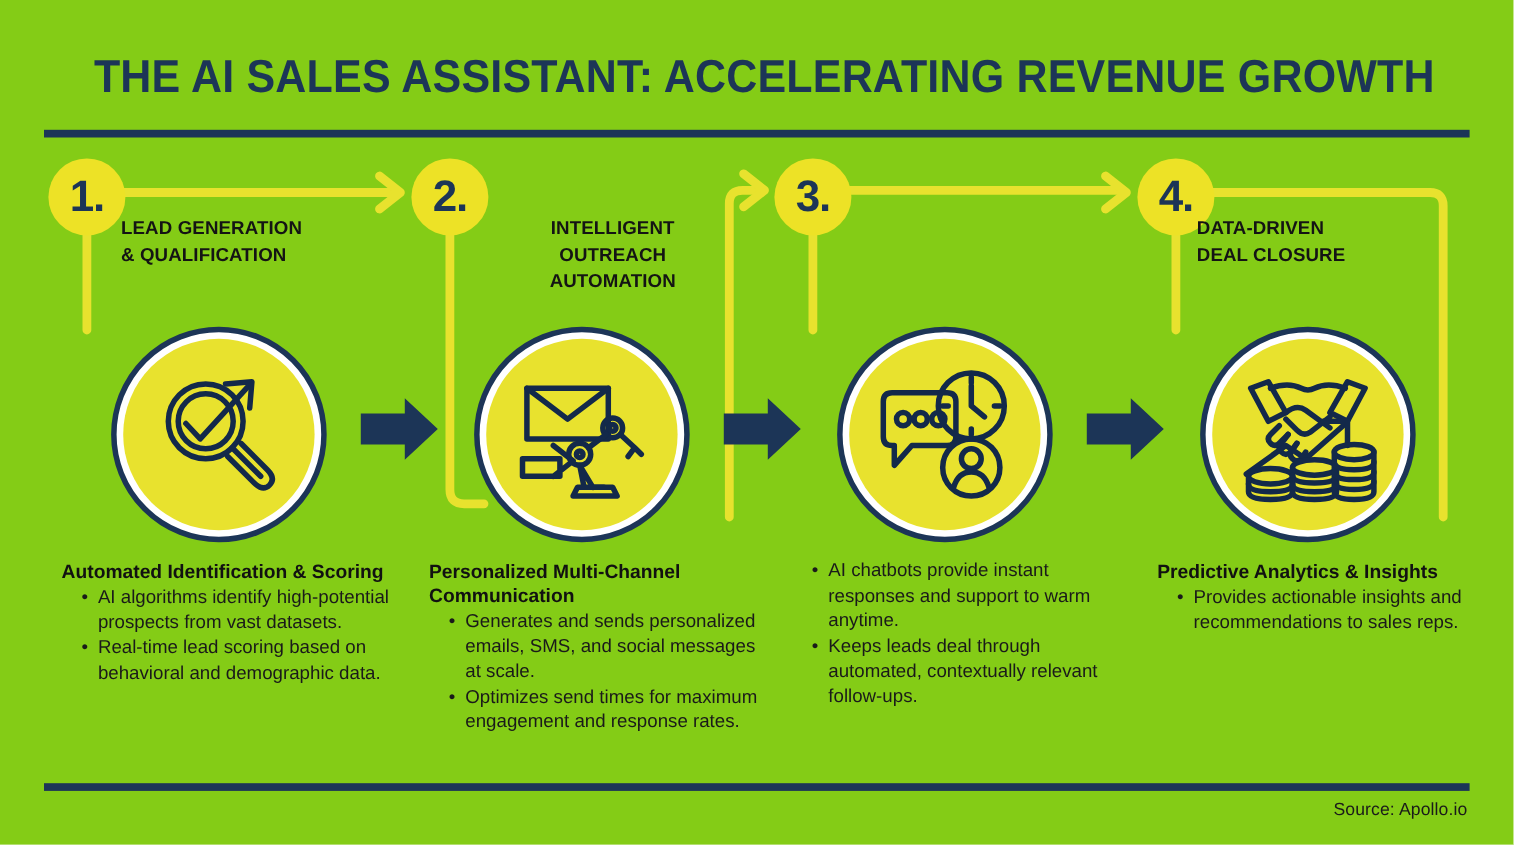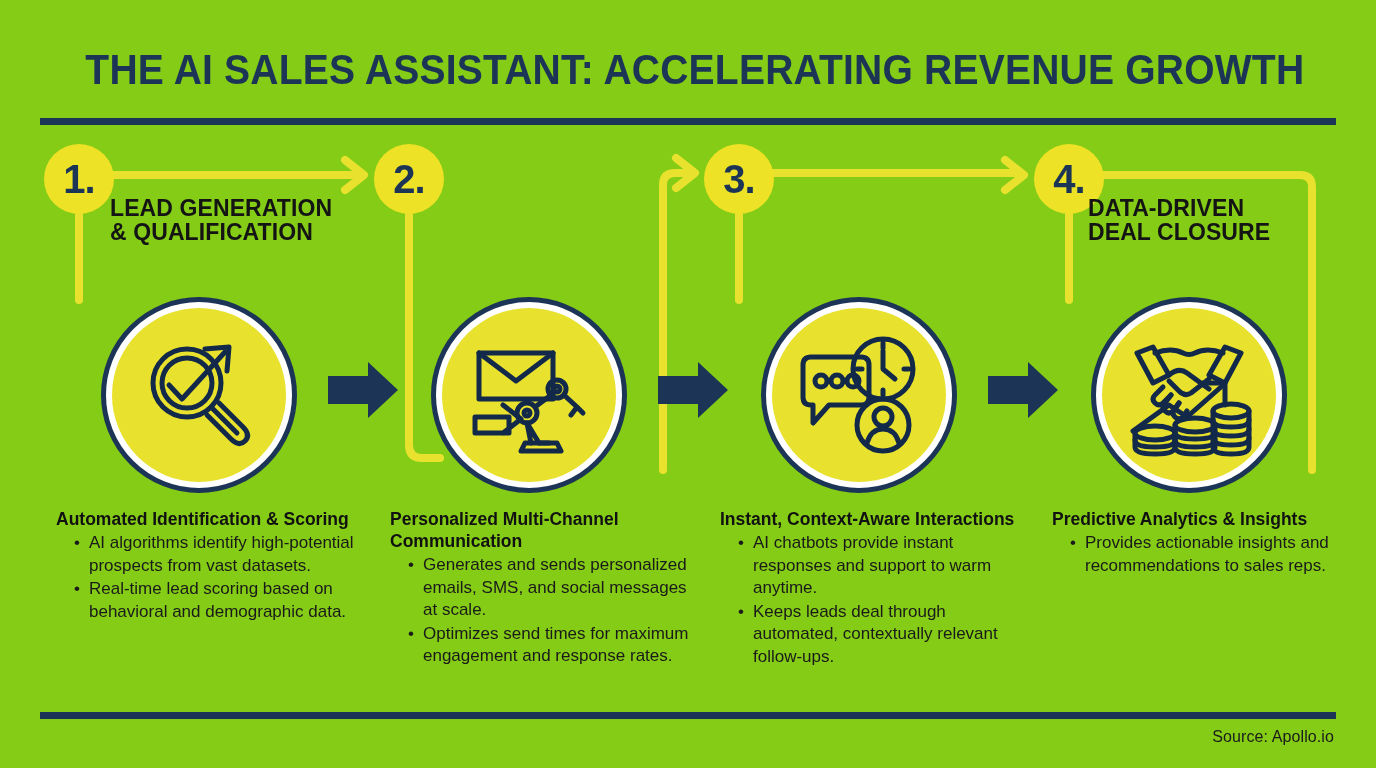--- a/index.html
+++ b/index.html
@@ -96,21 +96,21 @@
     font-size: 40px;
     line-height: 70px;
     text-align: center;
     letter-spacing: -1px;
   }
 
   .step-title {
     position: absolute;
     top: 196px;
     font-weight: bold;
-    font-size: 23px;
+    font-size: 17px;
     line-height: 24px;
     color: #141414;
     letter-spacing: 0.1px;
   }
   .step.s1 .step-title { left: 70px; width: 260px; text-align: left; }
   .step.s2 .step-title { left: 62px; width: 250px; text-align: center; }
   .step.s3 .step-title { left: 50px; width: 270px; text-align: center; }
   .step.s4 .step-title { left: 58px; width: 256px; text-align: left; }
 
   
@@ -252,20 +252,21 @@
       <div class="sub-head">Automated Identification &amp; Scoring</div>
       <ul class="bullets">
         <li>AI algorithms identify high-potential prospects from vast datasets.</li>
         <li>Real-time lead scoring based on behavioral and demographic data.</li>
       </ul>
     </div>
   </div>
 
   <div class="step s2">
     <div class="badge">2.</div>
+    <div class="step-title">INTELLIGENT<br>OUTREACH<br>AUTOMATION</div>
 
     <div class="circle">
       <div class="ring"></div>
       <div class="disc"></div>
       <svg viewBox="0 0 128 128">
         <path d="M14 22 L88 22 L88 68 L14 68 Z"></path>
         <path d="M14 22 L51 50 L88 22"></path>
         <path d="M10 86 L44 86 M38 74 L56 88 L38 102 M44 86 L44 102 L10 102 L10 86"></path>
         <circle cx="62" cy="82" r="10"></circle>
         <circle cx="62" cy="82" r="3"></circle>
@@ -301,21 +302,20 @@
         <circle cx="88" cy="38" r="30"></circle>
         <path d="M88 20 L88 38 L100 48"></path>
         <path d="M88 12 L88 17 M88 59 L88 64 M62 38 L67 38 M109 38 L114 38"></path>
         <circle cx="88" cy="94" r="26"></circle>
         <circle cx="88" cy="86" r="9"></circle>
         <path d="M72 112 Q76 98 88 98 Q100 98 104 112"></path>
       </svg>
     </div>
 
     <div class="body-block">
-      <div class="sub-head">Instant, Context-Aware Interactions</div>
       <ul class="bullets">
         <li>AI chatbots provide instant responses and support to warm anytime.</li>
         <li>Keeps leads deal through automated, contextually relevant follow-ups.</li>
       </ul>
     </div>
   </div>
 
   <div class="step s4">
     <div class="badge">4.</div>
     <div class="step-title">DATA-DRIVEN<br>DEAL CLOSURE</div>

